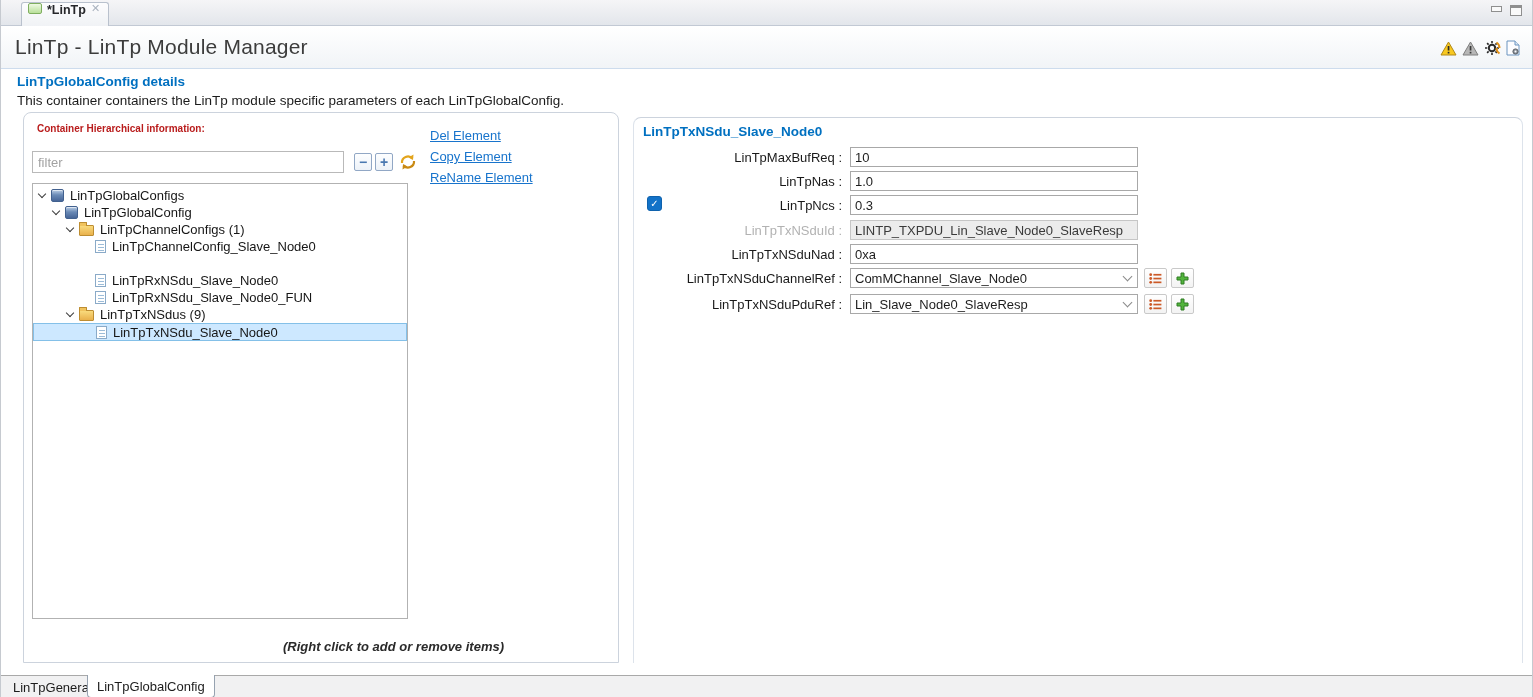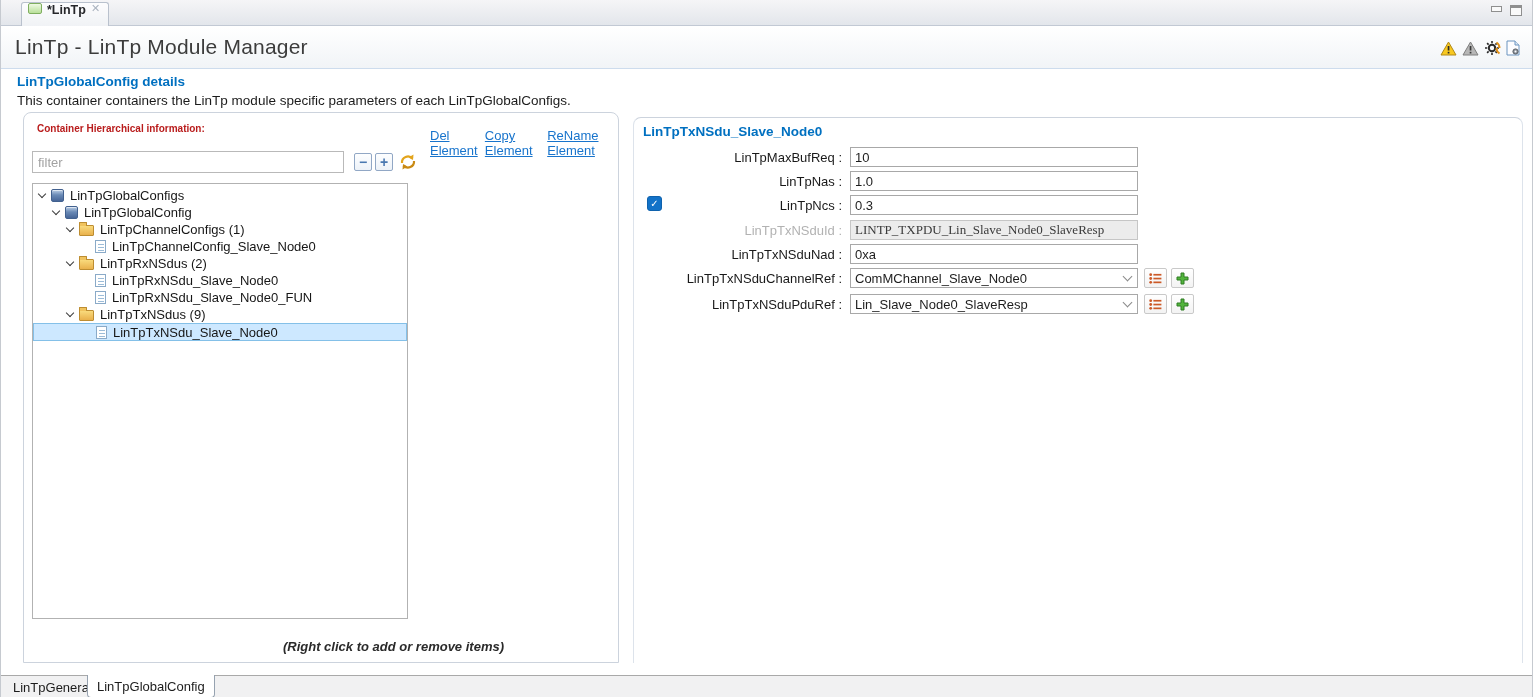--- a/index.html
+++ b/index.html
@@ -59,34 +59,34 @@
           margin:2px 6px 0 0; background:linear-gradient(#f9da7c,#e9b14c); }
   .i-folder::before { content:""; position:absolute; left:-1px; top:-4px; width:6px; height:3px;
           background:#f0c35e; border:1px solid #bd8d31; border-bottom:none; border-radius:1px 1px 0 0; }
   .i-doc { position:relative; width:11px; height:13px; border:1px solid #8aaac8; background:#fff; flex:0 0 auto; margin-right:6px; }
   .i-doc::after { content:""; position:absolute; left:2px; right:1px; top:3px; height:8px;
           background:repeating-linear-gradient(to bottom,#9cbcd8 0 1px,transparent 1px 3px); }
   .lvl0 { padding-left:6px; } .lvl1 { padding-left:20px; } .lvl2 { padding-left:34px; } .lvl3 { padding-left:62px; }
   .trow.selected { background:#cde8ff; border:1px solid #84c0e8; height:18px; width:374px; }
   .hint { position:absolute; left:60px; top:526px; width:420px; text-align:right;
           font-size:13px; font-weight:bold; font-style:italic; color:#2a2a2a; }
-  .linkcol { position:absolute; left:406px; top:15px; display:flex; flex-direction:row; gap:6px; }
+  .linkcol { position:absolute; left:406px; top:15px; display:flex; flex-direction:column; gap:6px; }
   .linkcol a { font-size:13px; color:#1874cc; text-decoration:underline; cursor:pointer; }
 
   
   .rightbox { position:absolute; left:632px; top:117px; width:890px; height:546px;
           border:1px solid #dde3eb; border-top:1px solid #ccd3dd; border-bottom:none; border-radius:8px 8px 0 0; }
   .rightbox-title { position:absolute; left:9px; top:6px; font-size:13.5px; font-weight:bold; color:#0070c0; }
   .frow { position:absolute; left:0; height:20px; }
   .flabel { position:absolute; left:0; width:208px; text-align:right; font-size:13px; color:#191919; top:3px; }
   .flabel::after { content:" :"; }
   .flabel.disabled { color:#b2b2b2; }
   .finput { position:absolute; left:216px; top:0; width:288px; height:20px; border:1px solid #a8a8a8;
           font-family:inherit; font-size:13px; color:#1d1d1d; padding:0 4px; background:#fff; }
-  .finput.disabled { background:#ececec; border-color:#c6c6c6; color:#3a3a3a;font-family:Liberation Serif, serif; }
+  .finput.disabled { background:#ececec; border-color:#c6c6c6; color:#3a3a3a; }
   .combo { position:absolute; left:216px; top:0; width:288px; height:20px; border:1px solid #a8a8a8; background:#fff;
           display:flex; align-items:center; font-size:13px; color:#1d1d1d; padding:0 4px; cursor:pointer; }
   .combo .cval { flex:1 1 auto; overflow:hidden; white-space:nowrap; }
   .combo .cchev { width:7px; height:7px; border-right:1.4px solid #8a8a8a; border-bottom:1.4px solid #8a8a8a;
           transform:rotate(45deg); margin:-4px 2px 0 0; flex:0 0 auto; }
   .sq-btn { position:absolute; top:0; width:23px; height:20px; border:1px solid #c9c9c9; border-radius:2px;
           background:linear-gradient(#ffffff,#f3f3f3); display:flex; align-items:center; justify-content:center; cursor:pointer; }
   .btn-list { left:510px; } .btn-plus { left:537px; }
   .checkbox { position:absolute; left:13px; width:15px; height:15px; border-radius:3px; background:#1272c8;
           border:1px solid #0f62ad; color:#fff; font-size:10px; line-height:13px; text-align:center; cursor:pointer; }
@@ -148,21 +148,21 @@
           <path d="M9 1 L9 5 L13 5" fill="#dce8f4" stroke="#6a94c0"></path>
           <circle cx="9.5" cy="11.5" r="2.6" fill="#8a9099" stroke="#5a6066"></circle>
           <circle cx="9.5" cy="11.5" r="1" fill="#fff"></circle>
         </svg>
       </span>
     </div>
   </div>
   <div class="hsep"></div>
 
   <div class="sec-head">LinTpGlobalConfig details</div>
-  <div class="sec-desc">This container containers the LinTp module specific parameters of each LinTpGlobalConfigs.</div>
+  <div class="sec-desc">This container containers the LinTp module specific parameters of each LinTpGlobalConfig.</div>
 
   <div class="leftbox">
     <div class="leftbox-title">Container Hierarchical information:</div>
     <input class="filter-input" placeholder="filter" style="">
     <div class="mini-btn btn-collapse">−</div>
     <div class="mini-btn btn-expand">+</div>
     <div class="btn-sync">
       <svg width="20" height="20" viewBox="0 0 20 20">
         <path d="M4 11 A6 6 0 0 1 14.5 6.5" fill="none" stroke="#e3a41c" stroke-width="2.2"></path>
         <path d="M15.5 2.5 L15 8 L10.5 5.5 Z" fill="#e3a41c"></path>
@@ -184,25 +184,20 @@
       </div>
       <div class="trow lvl2" style="top:37px">
         <span class="chev"></span>
         <span class="i-folder"></span>
         <span>LinTpChannelConfigs (1)</span>
       </div>
       <div class="trow lvl3" style="top:54px">
         <span class="i-doc"></span>
         <span>LinTpChannelConfig_Slave_Node0</span>
       </div>
-      <div class="trow lvl2" style="top:71px">
-        <span class="chev"></span>
-        <span class="i-folder"></span>
-        <span>LinTpRxNSdus (2)</span>
-      </div>
       <div class="trow lvl3" style="top:88px">
         <span class="i-doc"></span>
         <span>LinTpRxNSdu_Slave_Node0</span>
       </div>
       <div class="trow lvl3" style="top:105px">
         <span class="i-doc"></span>
         <span>LinTpRxNSdu_Slave_Node0_FUN</span>
       </div>
       <div class="trow lvl2" style="top:122px">
         <span class="chev"></span>

